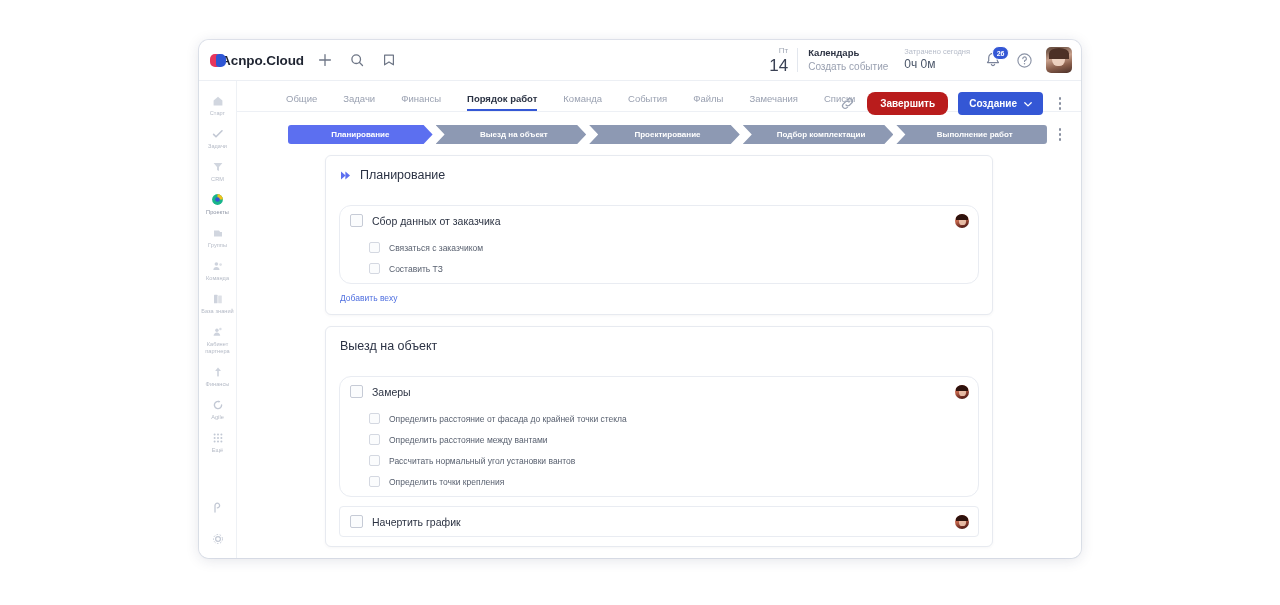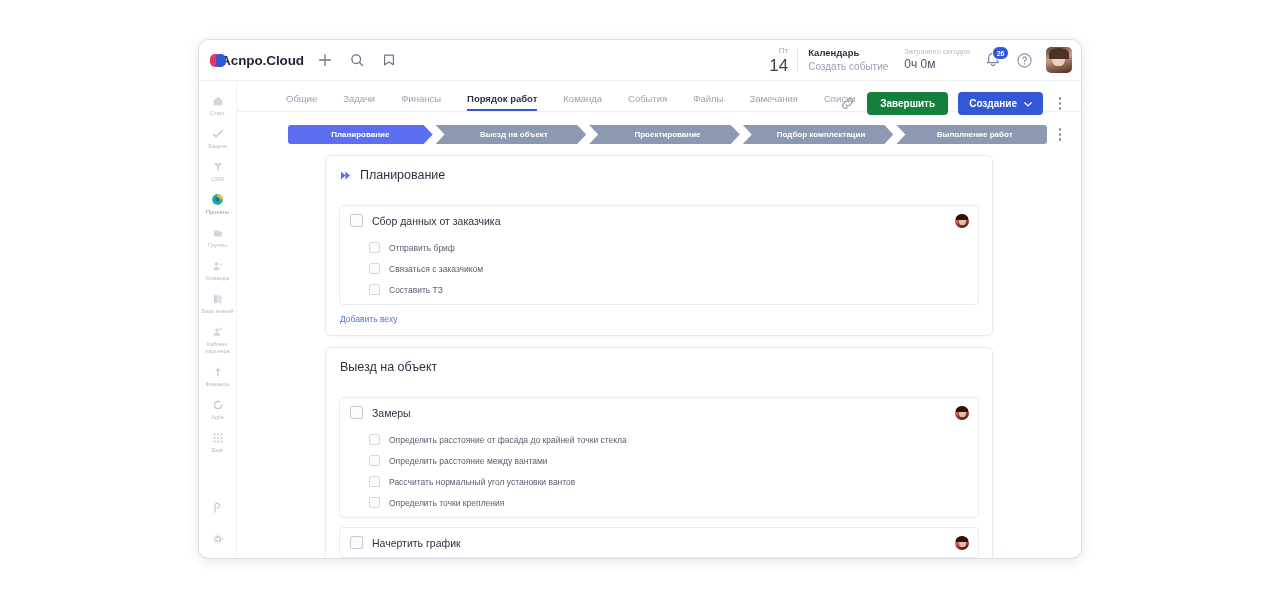--- a/index.html
+++ b/index.html
@@ -269,21 +269,21 @@
     border: none;
     border-radius: 4px;
     font-family: inherit;
     font-size: 10px;
     font-weight: 700;
     padding: 6px 13px;
     color: #fff;
     cursor: pointer;
     white-space: nowrap;
   }
-  .btn-finish { background: #15803d; }
+  .btn-finish { background: #b91c1c; border-radius: 8px; }
   .btn-create {
     background: #3457d5;
     display: flex;
     align-items: flex-end;
     gap: 7px;
     padding: 6px 11px;
   }
   .kebab {
     width: 14px;
     height: 18px;
@@ -387,21 +387,21 @@
     align-items: center;
     justify-content: center;
   }
   .card-title {
     font-size: 12.5px;
     color: #2b3244;
     font-weight: 400;
   }
   .task-group {
     border: 1px solid #e9ecf2;
-    border-radius: 4px;
+    border-radius: 12px;
     overflow: hidden;
     margin-top: 23px;
   }
   .task-row {
     display: flex;
     align-items: center;
     gap: 9px;
     padding: 8px 9px 8px 10px;
     position: relative;
   }
@@ -750,24 +750,20 @@
 
           <div class="task-group">
             <div class="task-row">
               <span class="cbox"></span>
               <span class="task-label">Сбор данных от заказчика</span>
               <span class="row-avatar"></span>
             </div>
             <div class="sub-block">
               <div class="subtask-row">
                 <span class="cbox sub"></span>
-                <span class="sub-label">Отправить бриф</span>
-              </div>
-              <div class="subtask-row">
-                <span class="cbox sub"></span>
                 <span class="sub-label">Связаться с заказчиком</span>
               </div>
               <div class="subtask-row">
                 <span class="cbox sub"></span>
                 <span class="sub-label">Составить ТЗ</span>
               </div>
             </div>
           </div>
 
           <span class="add-link">Добавить веху</span>

